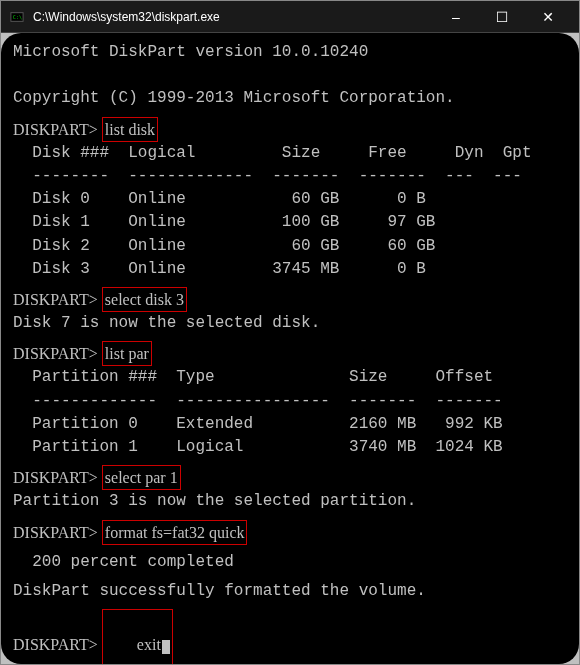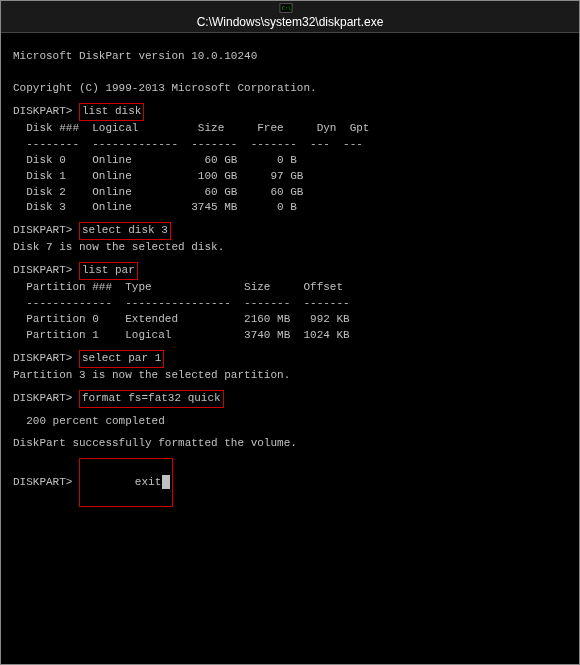--- a/index.html
+++ b/index.html
@@ -21,21 +21,20 @@
     }
 
     .title-bar {
       background: #1a1a1a;
       height: 32px;
       display: flex;
       align-items: center;
       padding: 0 8px;
       flex-shrink: 0;
       border-bottom: 1px solid #444;
-      flex-direction: column;
     }
 
     .title-bar-icon {
       width: 16px;
       height: 16px;
       margin-right: 8px;
       display: flex;
       align-items: center;
       justify-content: center;
     }
@@ -67,36 +66,38 @@
       cursor: pointer;
       display: flex;
       align-items: center;
       justify-content: center;
       font-family: 'Segoe UI', Arial, sans-serif;
     }
 
     .console-body {
       background: #000000;
       flex: 1;
-      padding: 16px 12px;
+      padding: 8px 12px;
       overflow: hidden;
       color: #c0c0c0;
-      font-size: 11px;
+      font-size: 16px;
       line-height: 1.45;
+      border-radius: 20px;
     }
 
     .line {
       white-space: pre;
       display: block;
     }
 
     .cmd-line {
       display: flex;
       align-items: center;
       flex-wrap: nowrap;
+      font-family: Liberation Serif, serif;
     }
 
     .prompt {
       color: #c0c0c0;
       white-space: pre;
     }
 
     .cmd-box {
       border: 1px solid #cc0000;
       padding: 0 2px;

